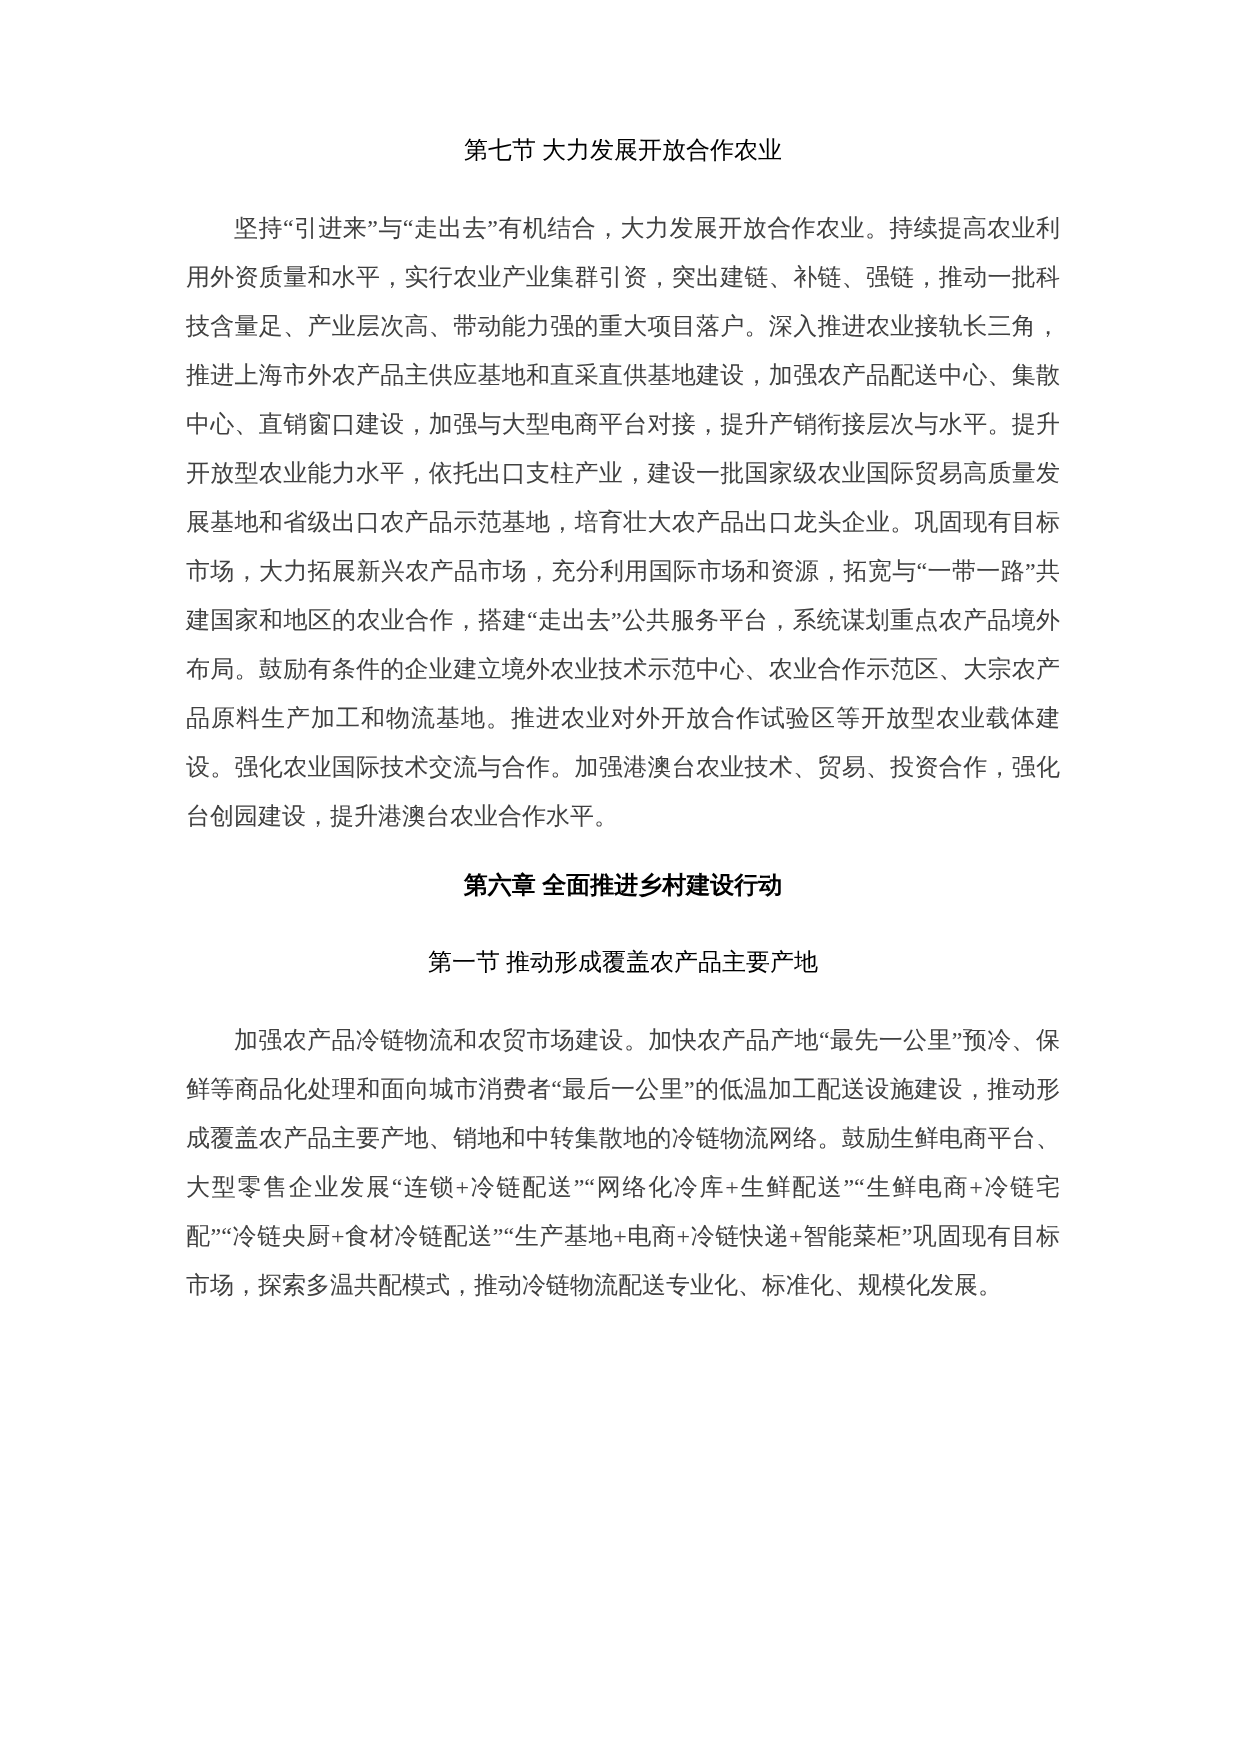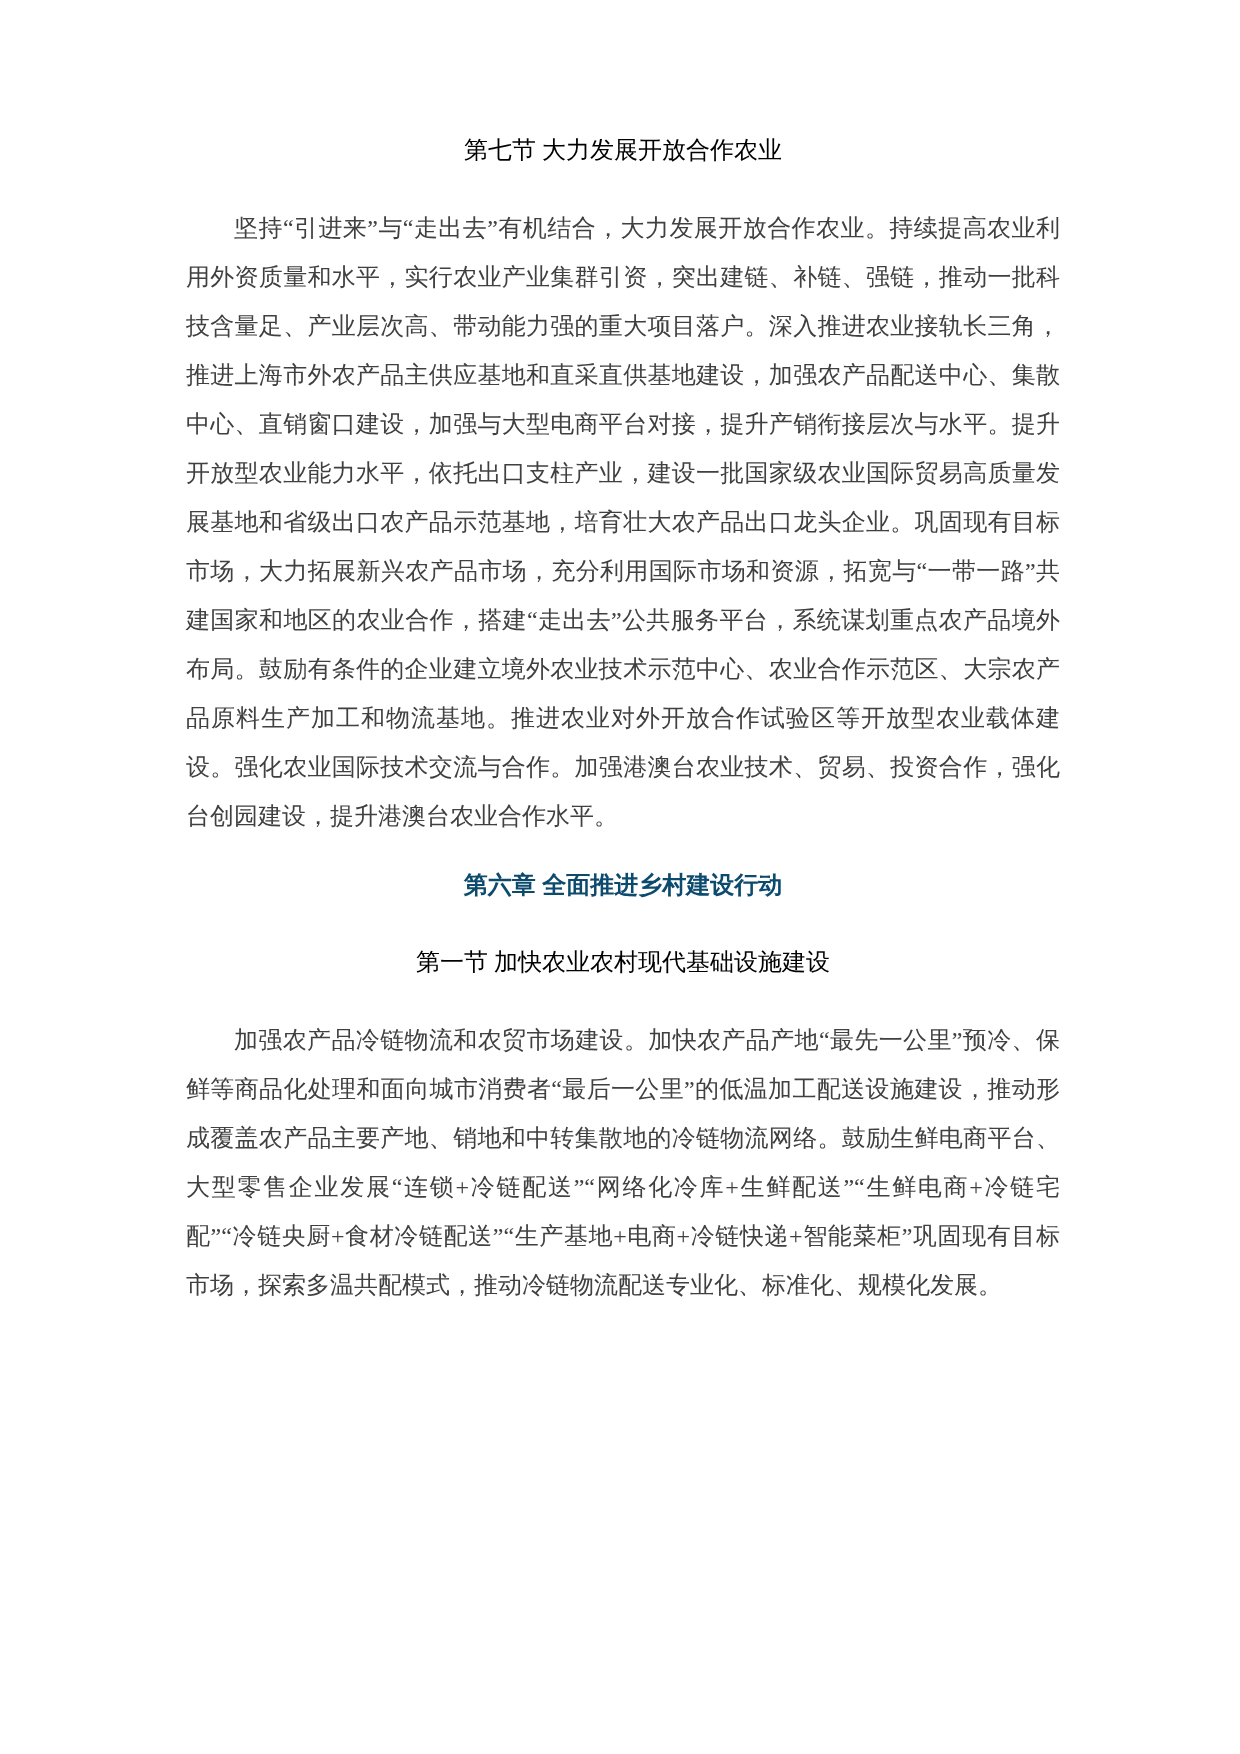--- a/index.html
+++ b/index.html
@@ -42,34 +42,34 @@
   .section-heading.first {
     margin-top: 0;
   }
 
   .chapter-heading {
     font-size: 24px;
     line-height: 49px;
     font-weight: 700;
     text-align: center;
     margin: 19px 0;
-    color: #0c4a6e;
+    color: #000000;
     
     font-family: "Liberation Sans", "DejaVu Sans", sans-serif;
   }
 </style>
 </head>
 <body>
 
 <div class="page">
 
   <h2 class="section-heading first">第七节 大力发展开放合作农业</h2>
 
   <p class="body-paragraph">坚持“引进来”与“走出去”有机结合，大力发展开放合作农业。持续提高农业利用外资质量和水平，实行农业产业集群引资，突出建链、补链、强链，推动一批科技含量足、产业层次高、带动能力强的重大项目落户。深入推进农业接轨长三角，推进上海市外农产品主供应基地和直采直供基地建设，加强农产品配送中心、集散中心、直销窗口建设，加强与大型电商平台对接，提升产销衔接层次与水平。提升开放型农业能力水平，依托出口支柱产业，建设一批国家级农业国际贸易高质量发展基地和省级出口农产品示范基地，培育壮大农产品出口龙头企业。巩固现有目标市场，大力拓展新兴农产品市场，充分利用国际市场和资源，拓宽与“一带一路”共建国家和地区的农业合作，搭建“走出去”公共服务平台，系统谋划重点农产品境外布局。鼓励有条件的企业建立境外农业技术示范中心、农业合作示范区、大宗农产品原料生产加工和物流基地。推进农业对外开放合作试验区等开放型农业载体建设。强化农业国际技术交流与合作。加强港澳台农业技术、贸易、投资合作，强化台创园建设，提升港澳台农业合作水平。</p>
 
   <h1 class="chapter-heading">第六章 全面推进乡村建设行动</h1>
 
 
-  <h2 class="section-heading">第一节 加快农业农村现代基础设施建设</h2>
+  <h2 class="section-heading">第一节 推动形成覆盖农产品主要产地</h2>
 
   <p class="body-paragraph">加强农产品冷链物流和农贸市场建设。加快农产品产地“最先一公里”预冷、保鲜等商品化处理和面向城市消费者“最后一公里”的低温加工配送设施建设，推动形成覆盖农产品主要产地、销地和中转集散地的冷链物流网络。鼓励生鲜电商平台、大型零售企业发展“连锁+冷链配送”“网络化冷库+生鲜配送”“生鲜电商+冷链宅配”“冷链央厨+食材冷链配送”“生产基地+电商+冷链快递+智能菜柜”巩固现有目标市场，探索多温共配模式，推动冷链物流配送专业化、标准化、规模化发展。</p>
 
 </div>
 
 </body></html>

